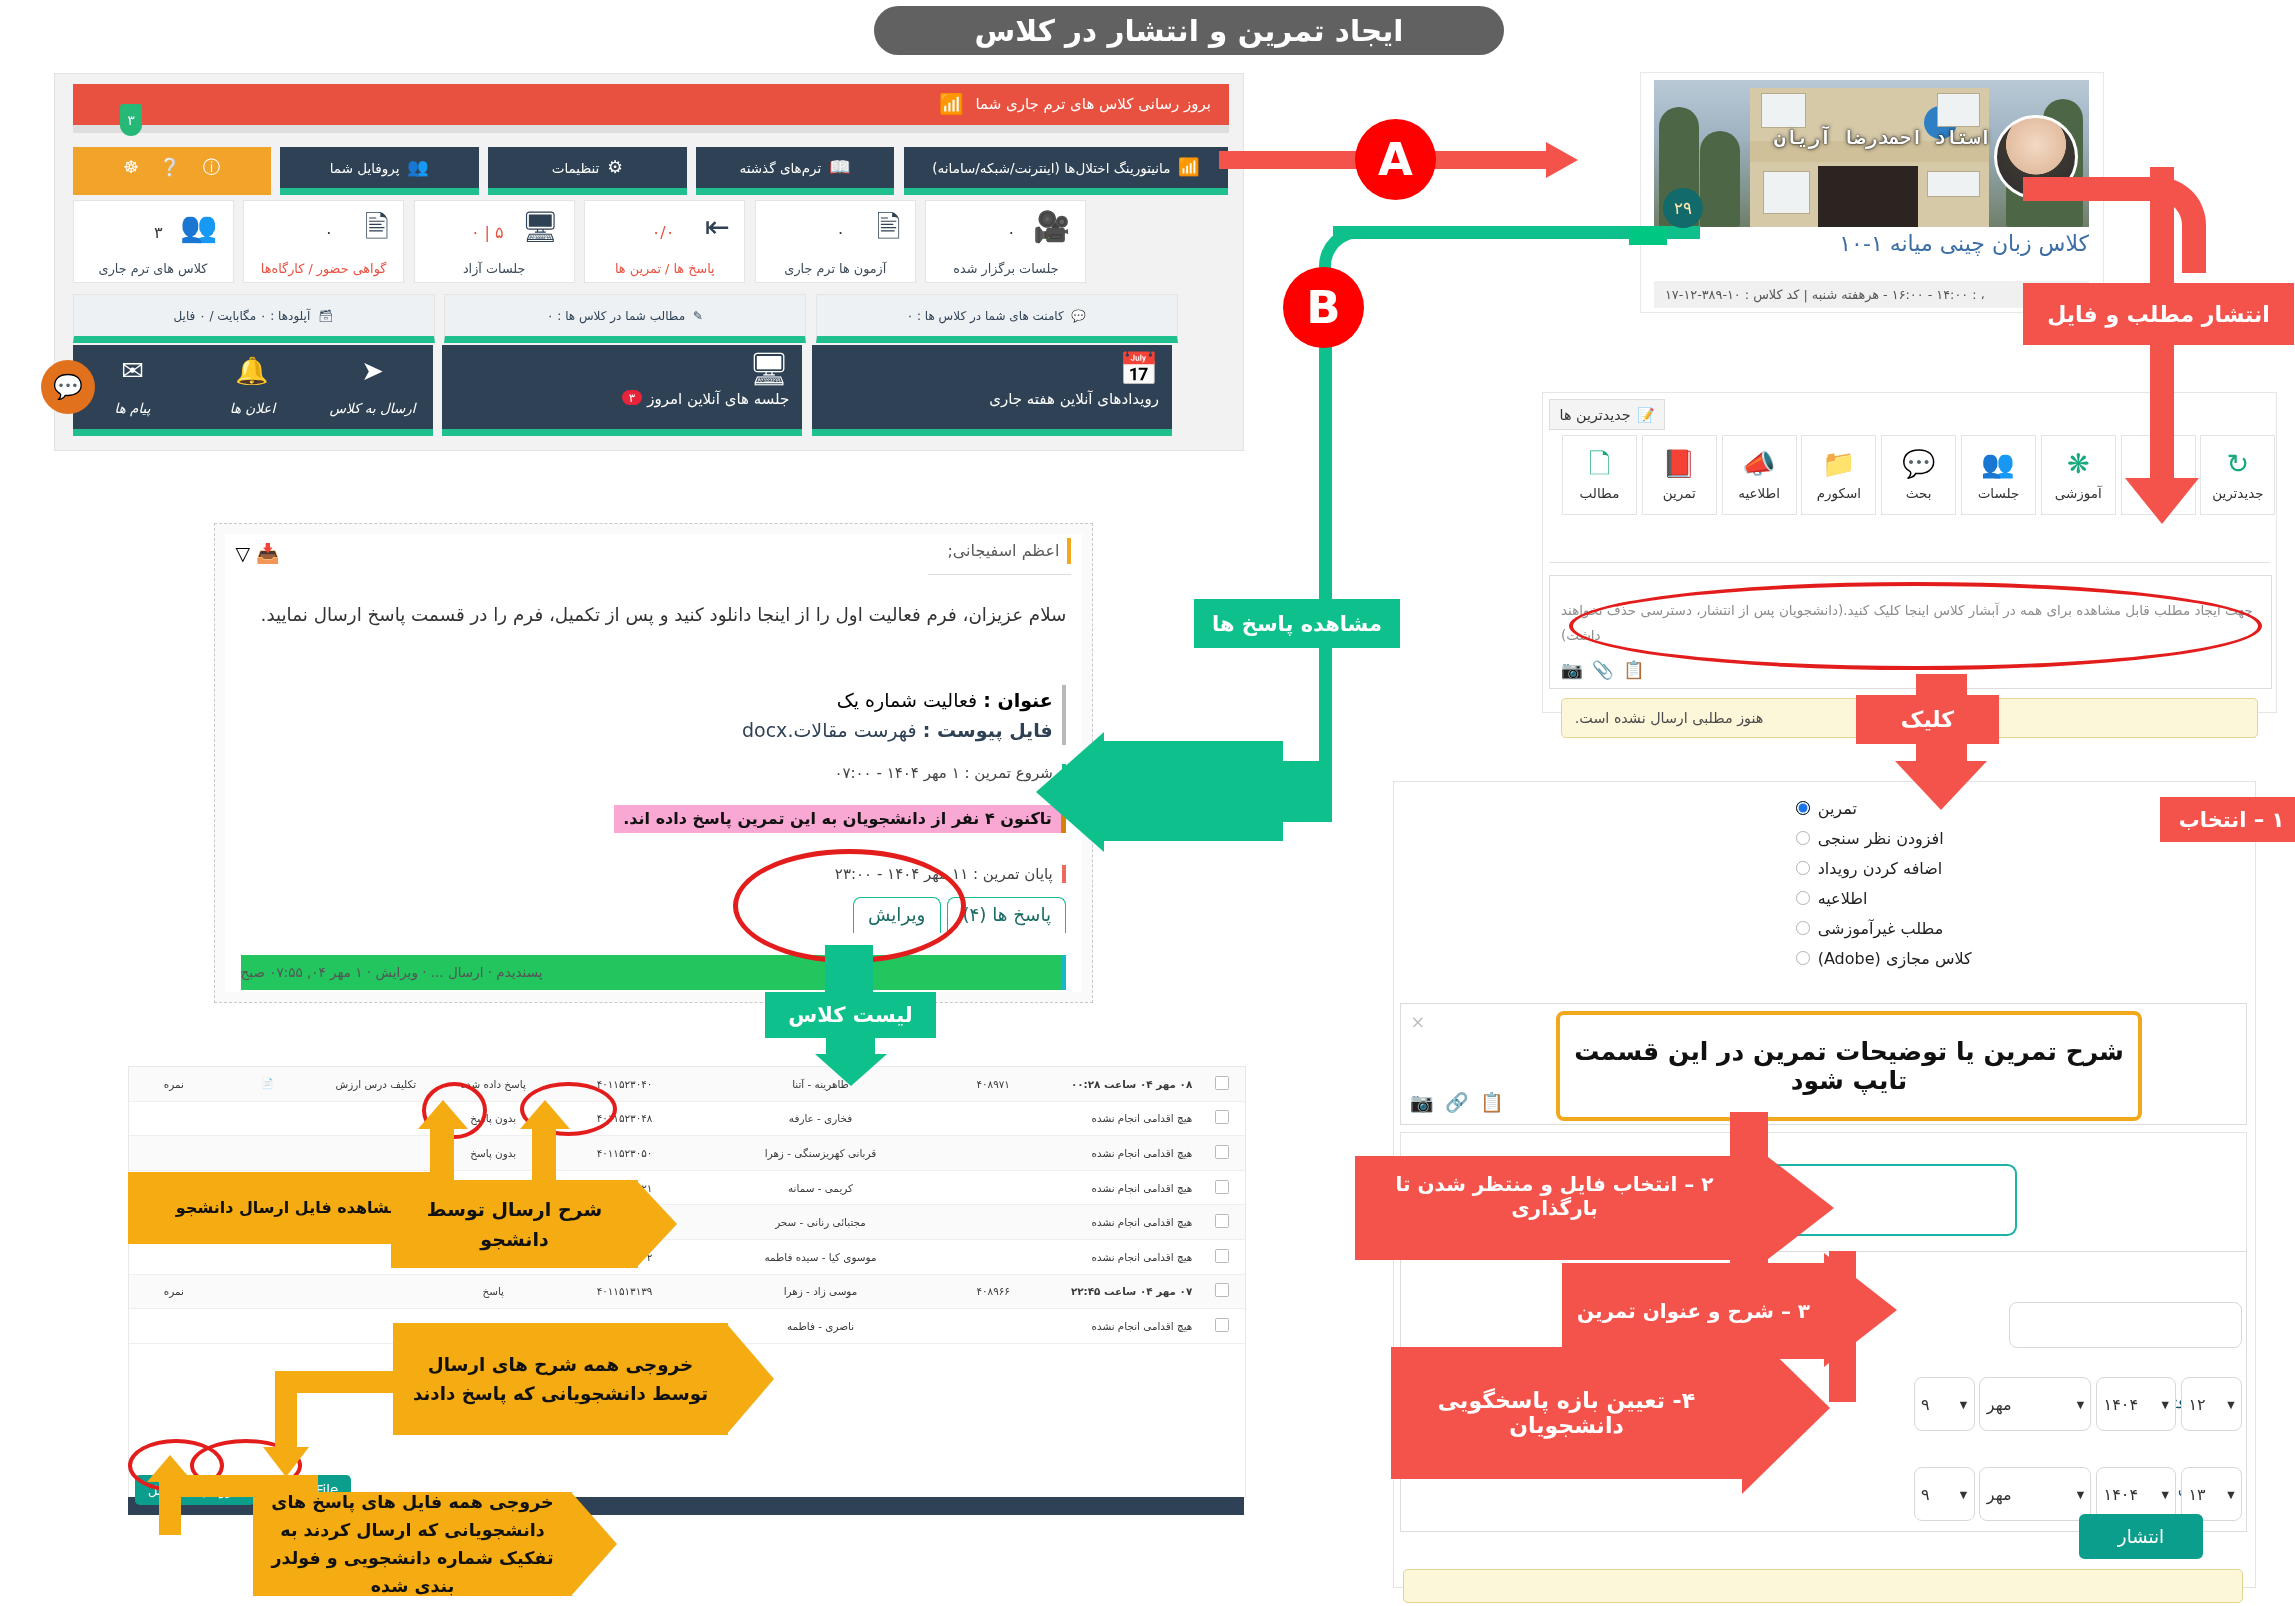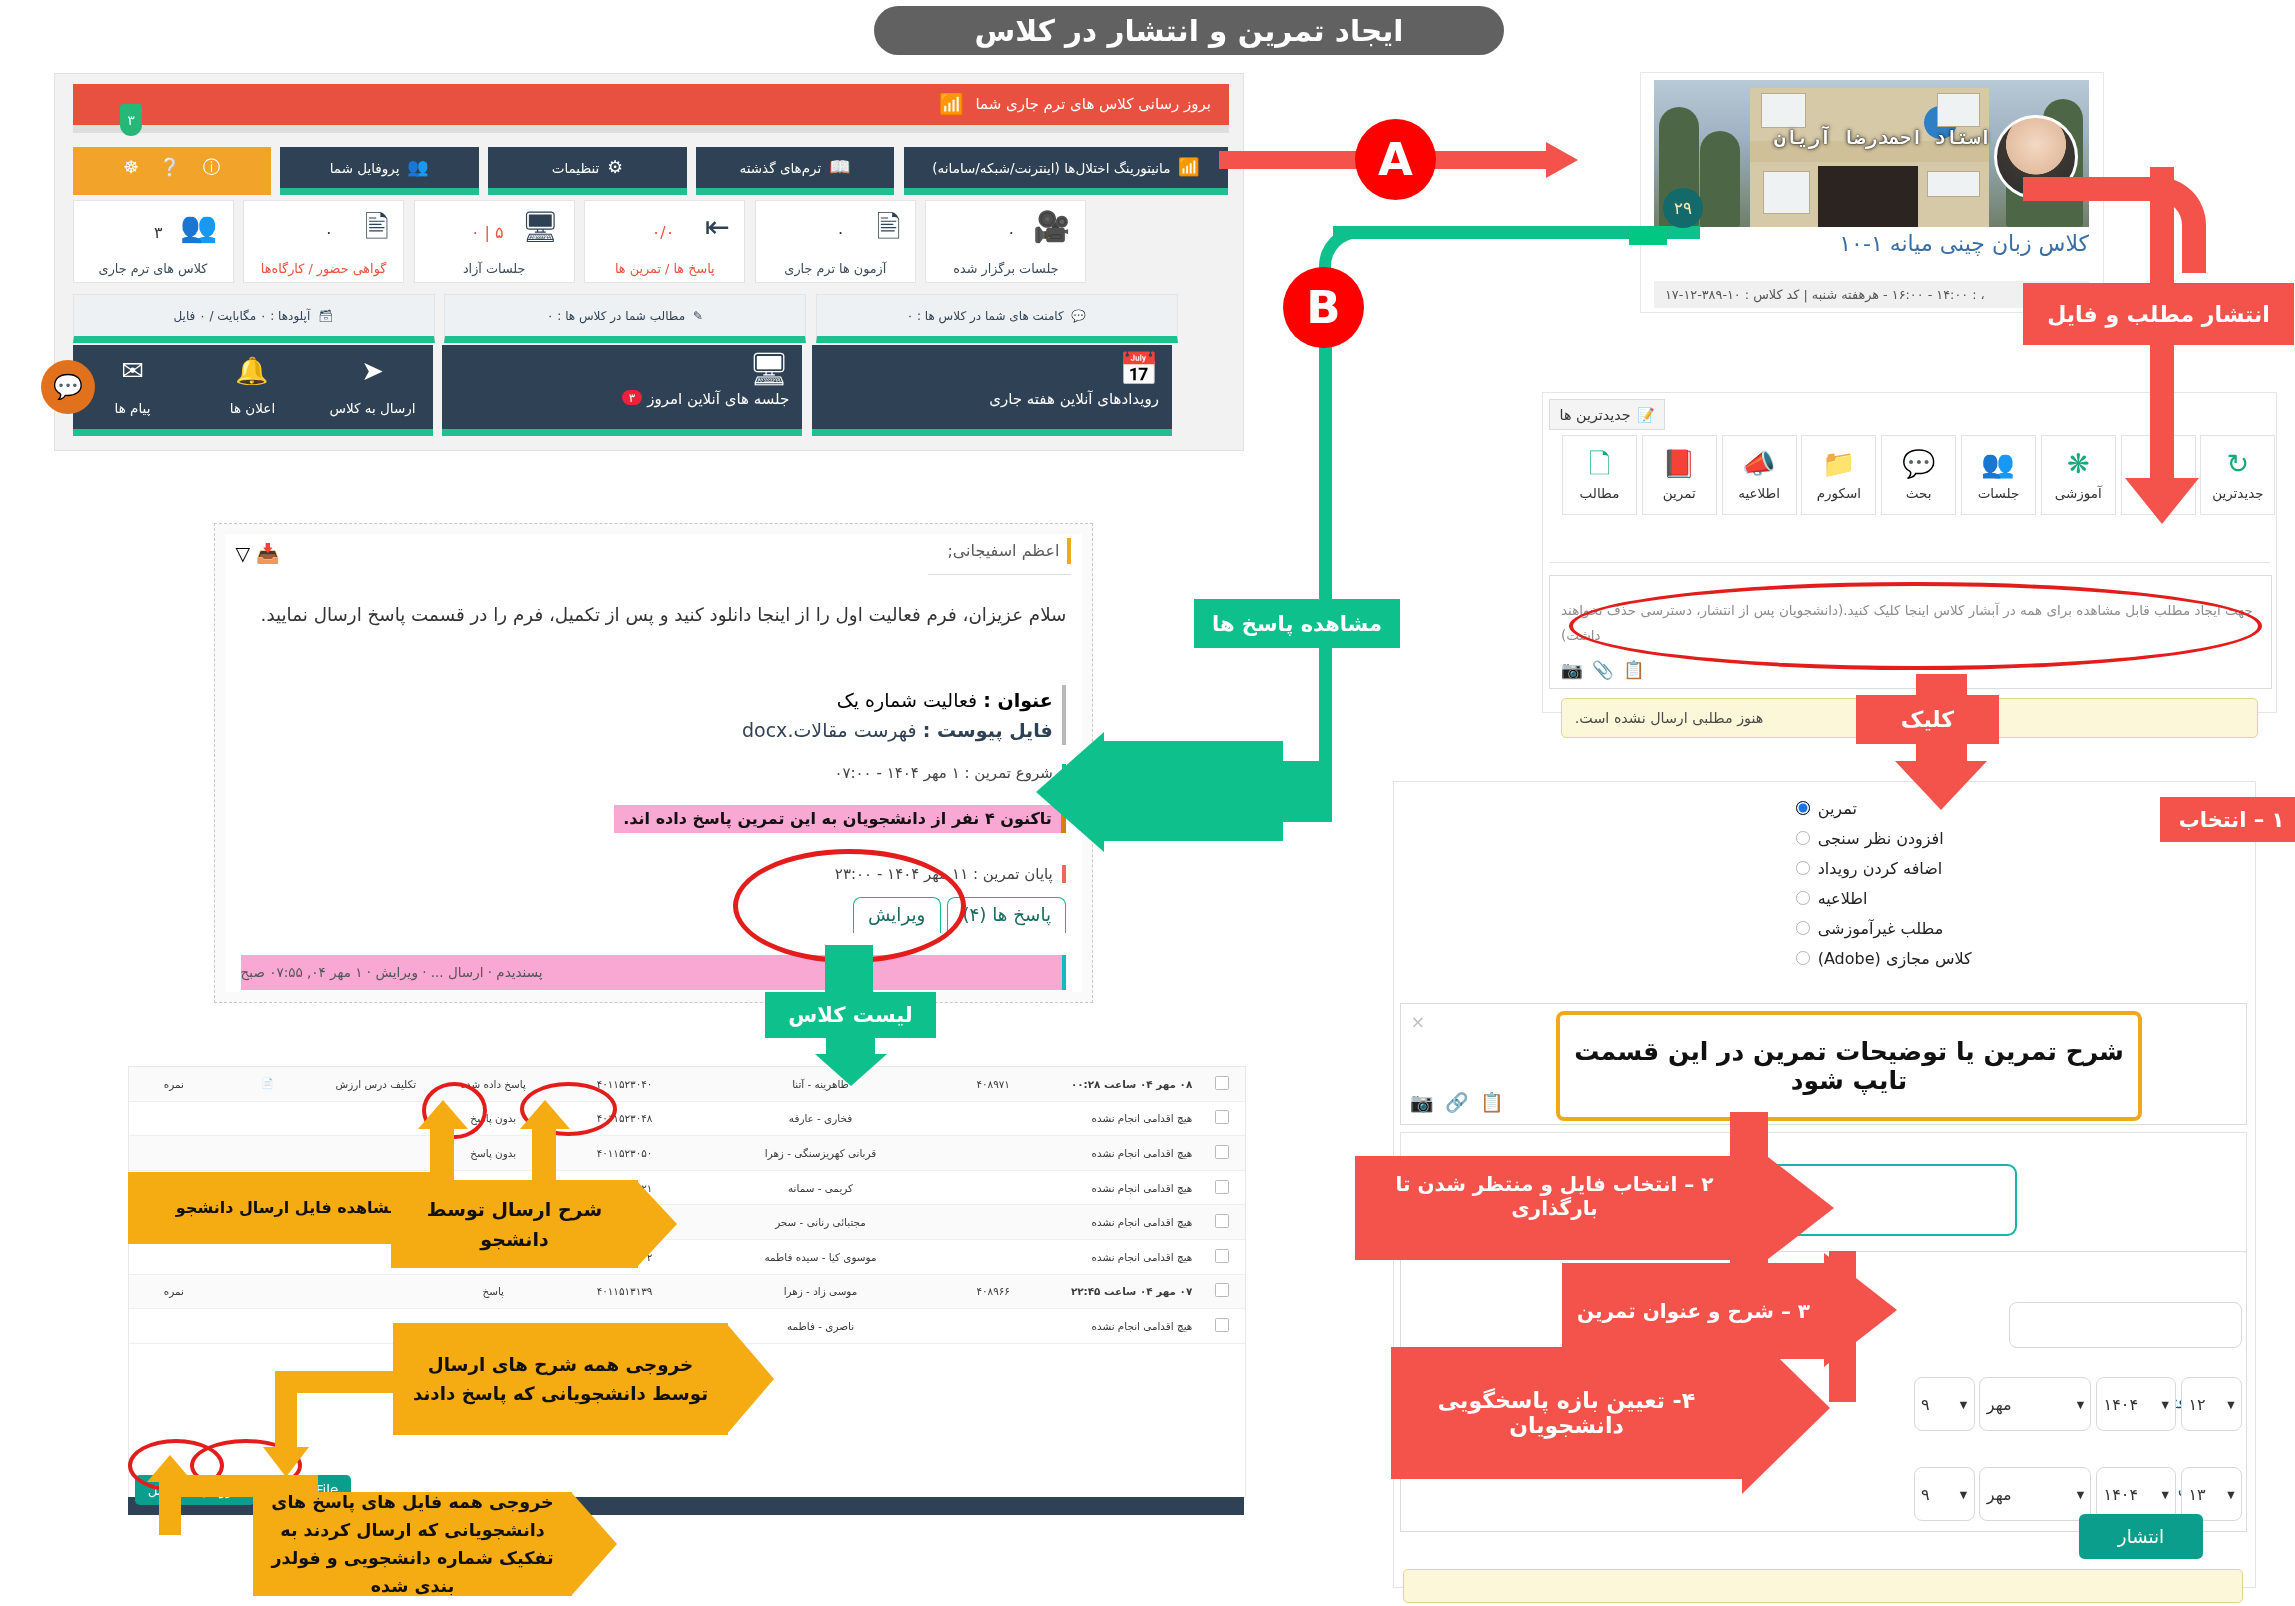--- a/index.html
+++ b/index.html
@@ -71,21 +71,21 @@
   .darkcard.wide{width:360px;}
   .darkcard .lbl{position:absolute;right:12.8px;bottom:21px;font-size:15px;}
   .darkcard .bigico{position:absolute;right:12.8px;top:8px;font-size:32px;line-height:1;}
   .redpill{
     display:inline-block;background:#e8243b;color:#fff;border-radius:9.6px;
     padding:0.8px 7.2px;font-size:12px;margin-left:6.4px;vertical-align:2.4px;
   }
   .tricol{display:flex;flex-direction:row-reverse;height:100%;}
   .tricol>div{flex:1;position:relative;}
   .tricol .ic{position:absolute;right:50%;transform:translateX(50%);top:9.6px;font-size:27px;}
-  .tricol .tx{position:absolute;right:0;left:0;bottom:12.8px;text-align:center;font-size:13.5px;}
+  .tricol .tx{position:absolute;right:0;left:0;bottom:12.8px;text-align:center;font-size:13.5px;font-style:italic;}
 
   #chat-bubble{
     left:41px;top:360px;width:54px;height:54px;border-radius:50%;
     background:#e2711d;display:flex;align-items:center;justify-content:center;
     color:#fff;font-size:24px;
   }
 
   
   #classcard{
     left:1640px;top:72px;width:462px;height:239px;background:#fff;
@@ -248,21 +248,21 @@
     position:absolute;right:16px;top:271px;background:#f9a8d4;color:#111;
     font-size:16px;font-weight:700;padding:4.8px 9.6px;border-right:5.6px solid #d6810b;
   }
   #kv-end{top:331px;font-size:15px;color:#444;}
   #post-btns{position:absolute;right:16px;top:363px;display:flex;flex-direction:row-reverse;gap:6.4px;}
   .pbtn{
     border:1.6px solid #14b98c;border-bottom:none;border-radius:8px 8px 0 0;background:#fff;
     color:#1a6b63;font-size:18.3px;padding:6.4px 14.3px 8px;
   }
   #post-footer{
-    position:absolute;right:16px;left:16px;top:421px;height:35px;background:#f9a8d4;
+    position:absolute;right:16px;left:16px;top:421px;height:35px;background:#22c55e;
     display:flex;align-items:center;justify-content:flex-end;font-size:13.5px;color:#555;
     padding-right:9.6px;box-sizing:border-box;border-right:4px solid #17b8c6;
   }
   #red-ellipse-post{
     left:733px;top:849px;width:223px;height:104px;border:5.6px solid #e31c1c;border-radius:50%;
   }
 
   
   #tablewrap{
     left:128px;top:1066px;width:1116px;height:430px;background:#fff;border:0.8px solid #e8e8e8;

